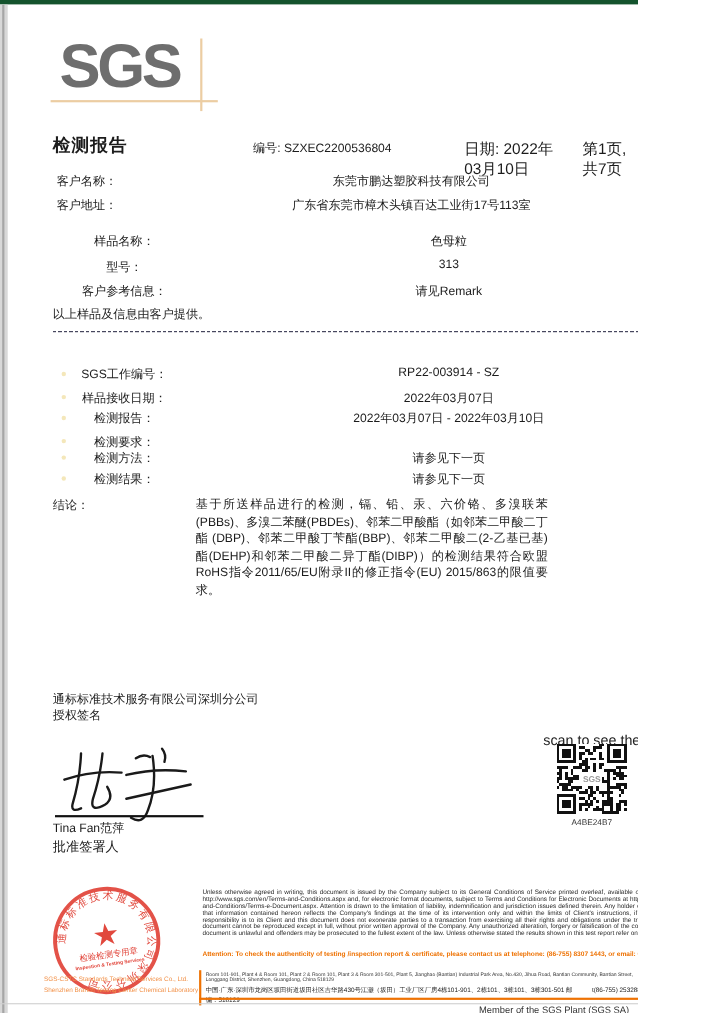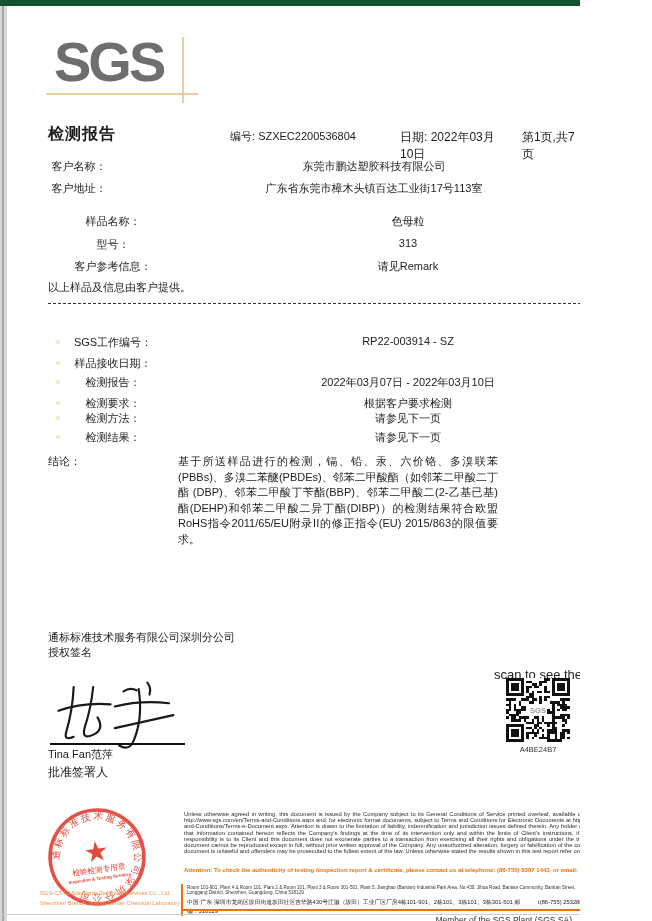--- a/index.html
+++ b/index.html
@@ -1,29 +1,29 @@
 <!DOCTYPE html>
 <html><head>
 <meta charset="utf-8">
 <style>
   * { box-sizing: border-box; margin: 0; padding: 0; }
   body { background: #ffffff; font-family: "Liberation Sans", "DejaVu Sans", sans-serif; }
   .page { position: relative; width: 580px; height: 921px; background: #ffffff; overflow: hidden;
-          color: #1c1c1c; border-top: 6px solid #14532d; }
+          color: #1c1c1c; border-top: 4px solid #14532d; }
   .edge { position: absolute; left: 0; top: 0; width: 7px; height: 100%; background: #d8d8d8; }
   .edge-inner { position: absolute; left: 2px; top: 0; width: 2px; height: 100%; background: #a6a6a6; }
 
   .logo { position: absolute; left: 54px; top: 28px; font-size: 56px; font-weight: bold;
           color: #6e6e6e; letter-spacing: -3px; line-height: 1; }
   .logo-hline { position: absolute; left: 46px; top: 87px; width: 152px; height: 2px; background: #eccda2; }
   .logo-vline { position: absolute; left: 182px; top: 31px; width: 2px; height: 66px; background: #eccda2; }
 
   .title { position: absolute; left: 48px; top: 118px; font-size: 16px; font-weight: bold; letter-spacing: 1px; }
   .meta-no { position: absolute; left: 230px; top: 123px; font-size: 11px; }
-  .meta-date { position: absolute; left: 400px; top: 123px; font-size: 12px; display: flex; gap: 14px; }
+  .meta-date { position: absolute; left: 422px; top: 123px; font-size: 14px; display: flex; gap: 14px; }
 
   .row { position: absolute; left: 48px; font-size: 11px; display: flex; width: 590px; text-align: center; }
   .lab { flex: none; width: 130px; }
   .lab-sm { width: 62px; }
   .val { flex: 1; }
   .note { position: absolute; left: 48px; top: 274px; font-size: 11px; }
 
   .dash { position: absolute; left: 48px; top: 297px; width: 598px; height: 1px;
           background: repeating-linear-gradient(90deg, #33334d 0 3px, transparent 3px 5px); }
 
@@ -117,28 +117,28 @@
   <div class="dot" style="top:395px"></div>
   <div class="dot" style="top:410px"></div>
   <div class="dot" style="top:429px"></div>
 
   <div class="row" style="top:329px">
     <span class="lab">SGS工作编号：</span>
     <span class="val">RP22-003914 - SZ</span>
   </div>
   <div class="row" style="top:350px">
     <span class="lab">样品接收日期：</span>
+    <span class="val">2022年03月07日</span>
   </div>
   <div class="row" style="top:369px">
     <span class="lab">检测报告：</span>
     <span class="val">2022年03月07日 - 2022年03月10日</span>
   </div>
   <div class="row" style="top:390px">
     <span class="lab">检测要求：</span>
-    <span class="val">根据客户要求检测</span>
   </div>
   <div class="row" style="top:405px">
     <span class="lab">检测方法：</span>
     <span class="val">请参见下一页</span>
   </div>
   <div class="row" style="top:424px">
     <span class="lab">检测结果：</span>
     <span class="val">请参见下一页</span>
   </div>
 

